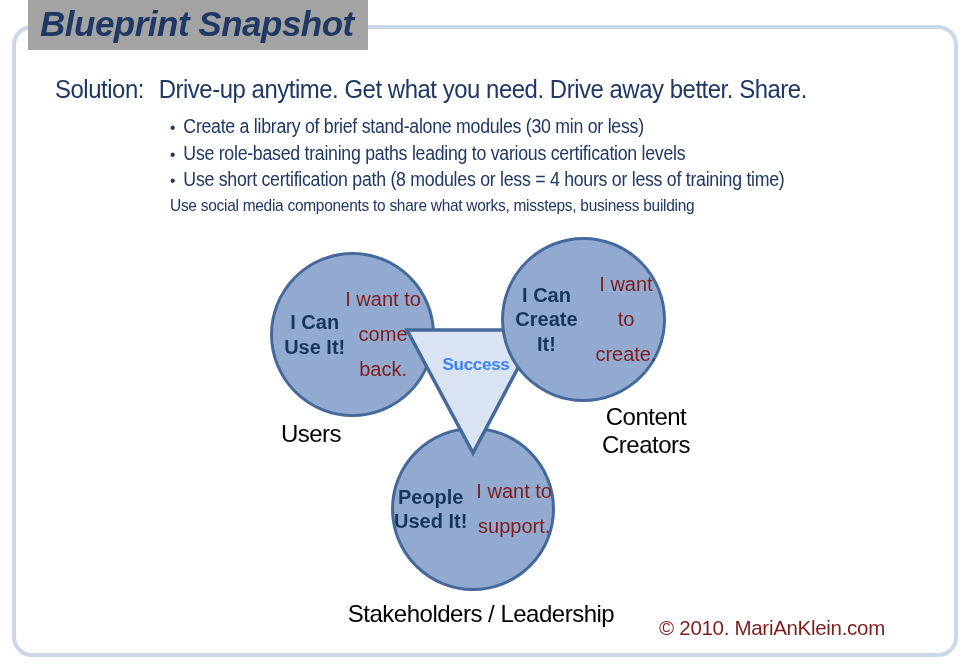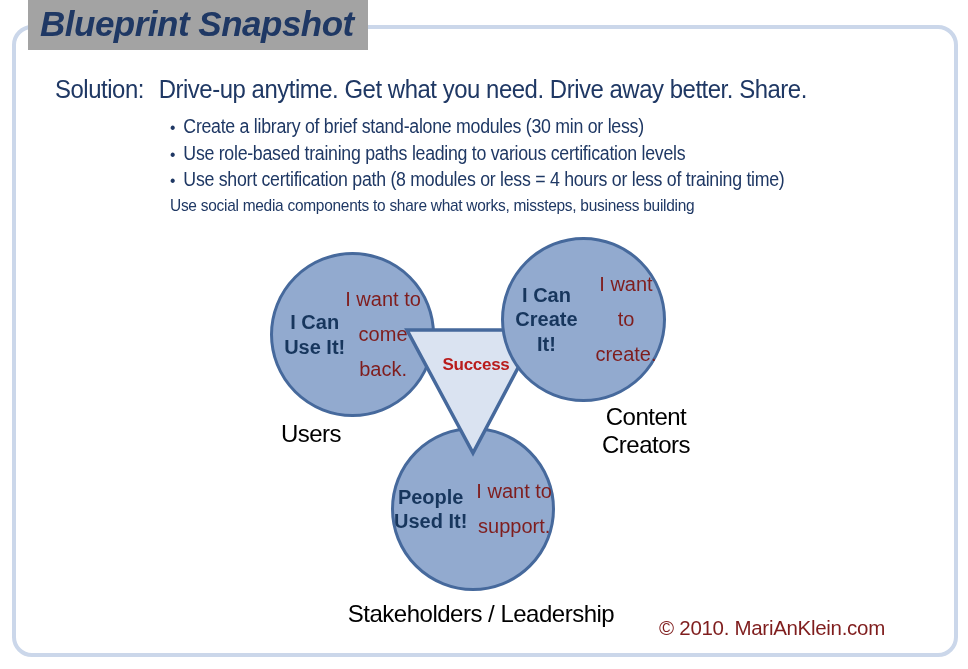--- a/index.html
+++ b/index.html
@@ -112,21 +112,21 @@
     left: 400px;
     top: 323px;
     z-index: 2;
   }
   .success-label {
     position: absolute;
     left: 428px;
     top: 355px;
     width: 96px;
     text-align: center;
-    color: #b91c1c;
+    color: #3b82f6;
     font-size: 17px;
     font-weight: bold;
     letter-spacing: -0.3px;
     z-index: 2;
   }
   .diagram-label {
     position: absolute;
     color: #000000;
     font-size: 24px;
     letter-spacing: -0.5px;

